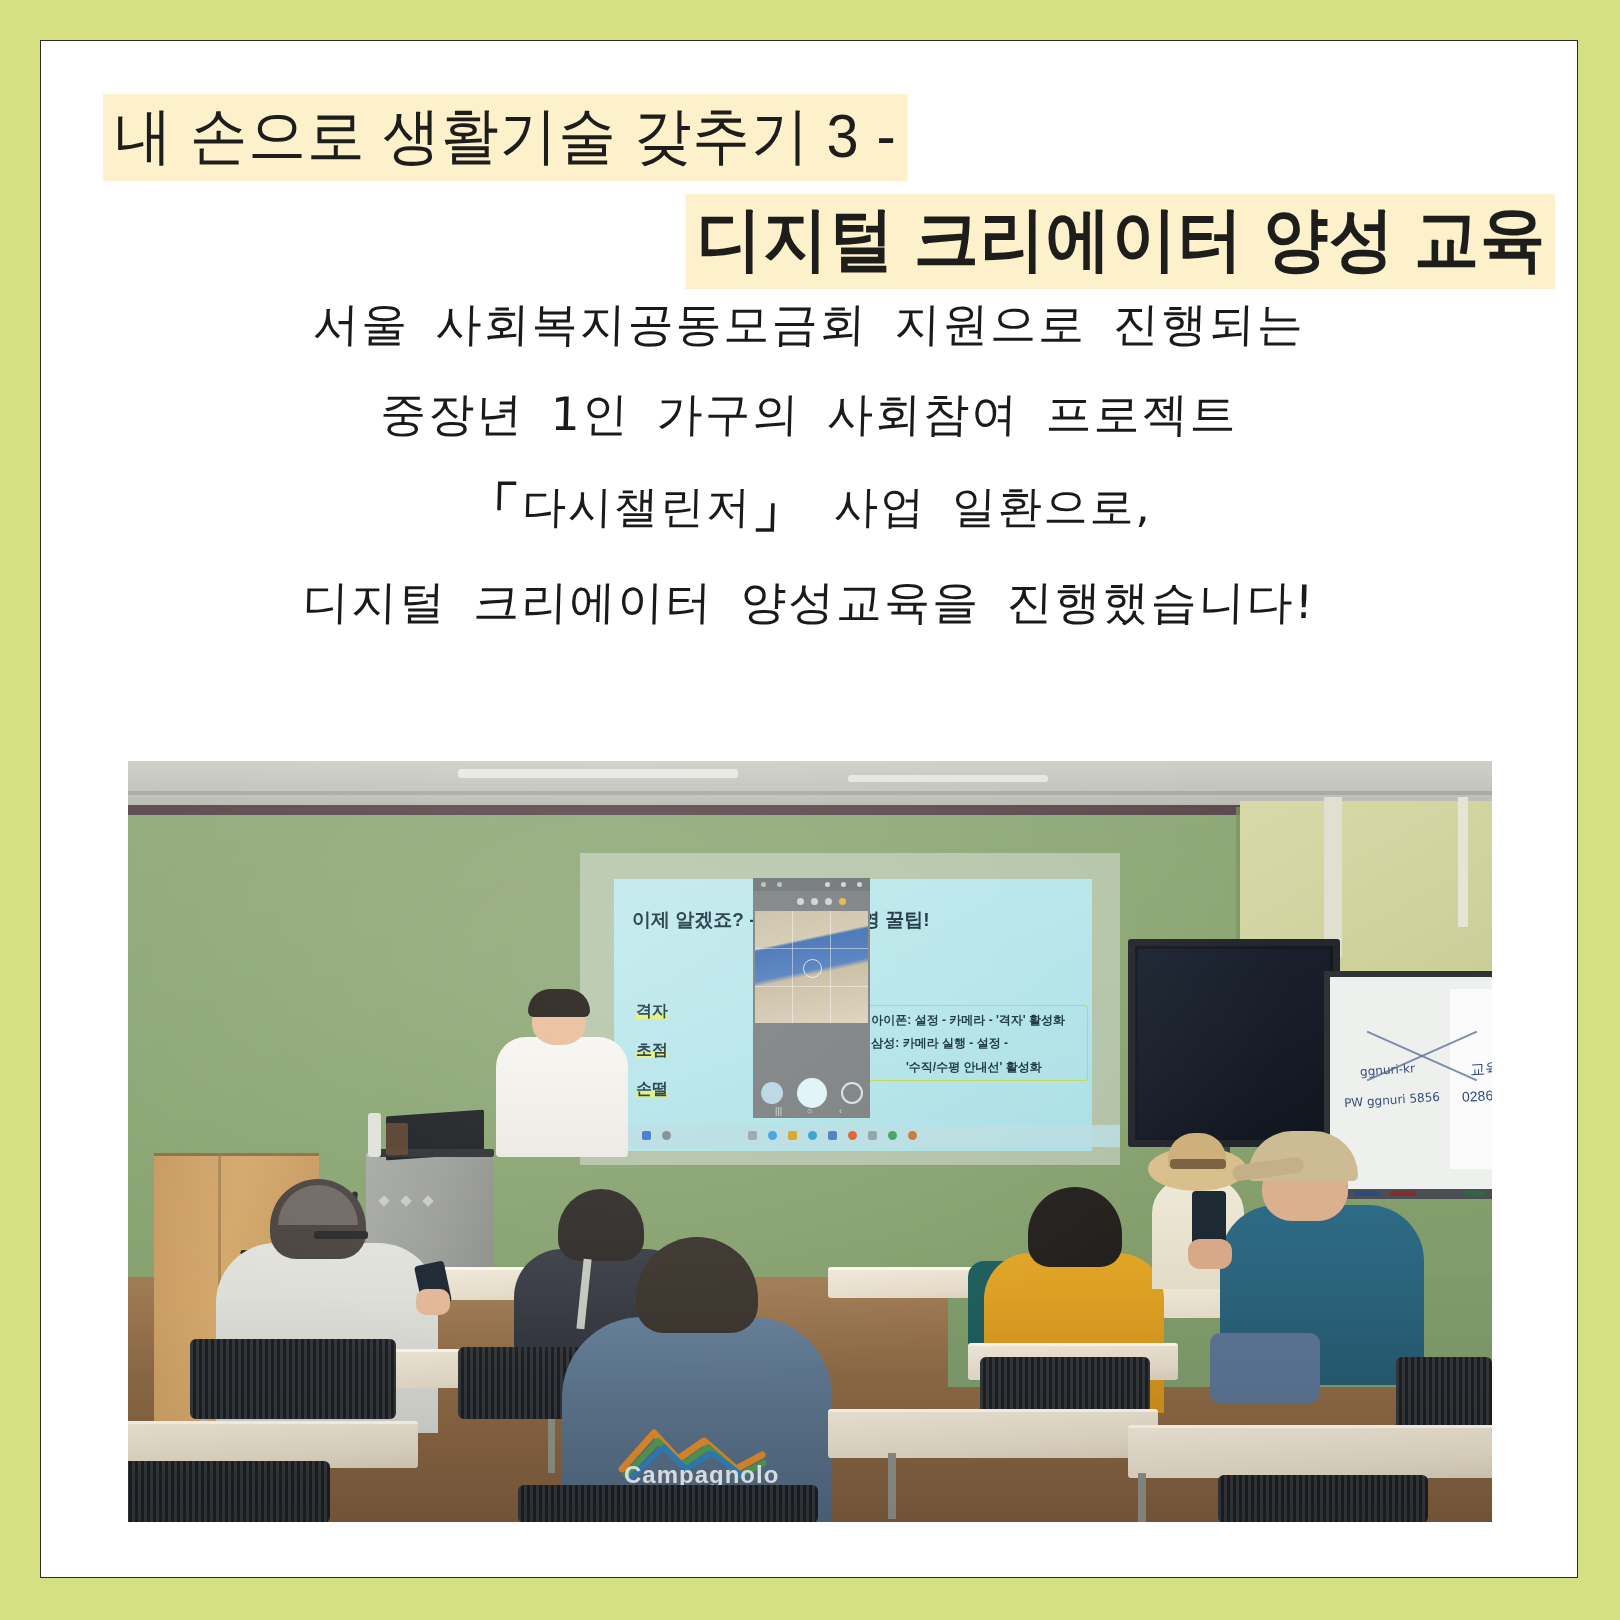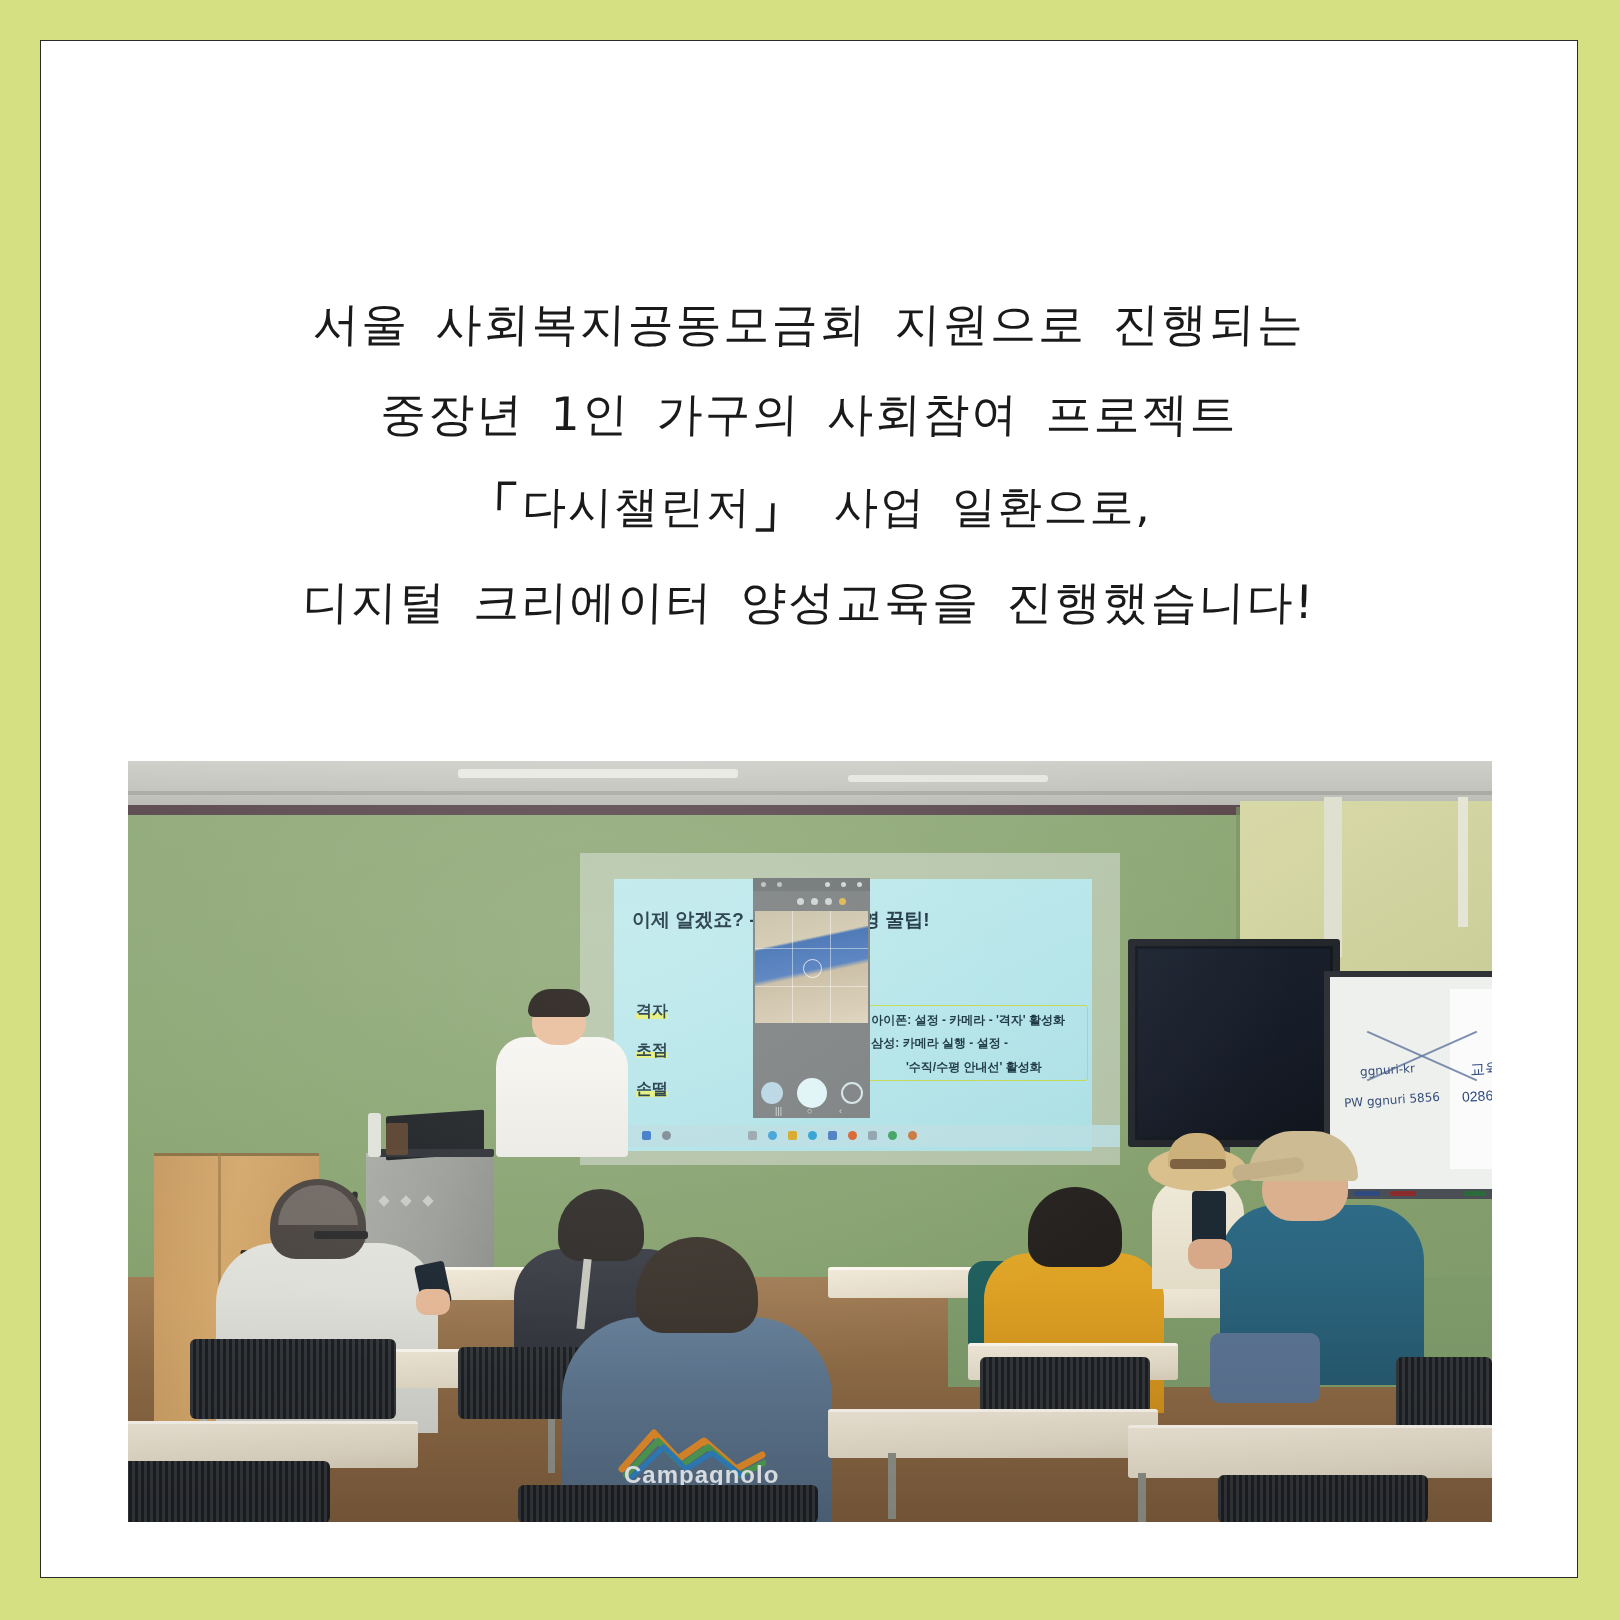--- a/index.html
+++ b/index.html
@@ -244,20 +244,28 @@
     background:
       radial-gradient(ellipse at 36% 26%, rgba(255,255,255,.13) 0%, rgba(255,255,255,0) 55%),
       linear-gradient(180deg, rgba(0,0,0,0) 70%, rgba(0,0,0,.10) 100%);
     pointer-events:none;}
 </style>
 </head>
 <body>
 
 <div id="card">
 
+  <div class="title-wrap">
+    <div class="title-row r1">
+      <span class="hl t1">내 손으로 생활기술 갖추기 3 -</span>
+    </div>
+    <div class="title-row r2">
+      <span class="hl t2">디지털 크리에이터 양성 교육</span>
+    </div>
+  </div>
 
   <div id="body-text">
     <p class="bline l1">서울 사회복지공동모금회 지원으로 진행되는</p>
     <p class="bline l2">중장년 1인 가구의 사회참여 프로젝트</p>
     <p class="bline l3"><span class="bracket">「</span><span>다시챌린저</span><span class="bracket">」</span> <span>사업 일환으로,</span></p>
     <p class="bline l4">디지털 크리에이터 양성교육을 진행했습니다!</p>
   </div>
 
   <div id="photo">
 

